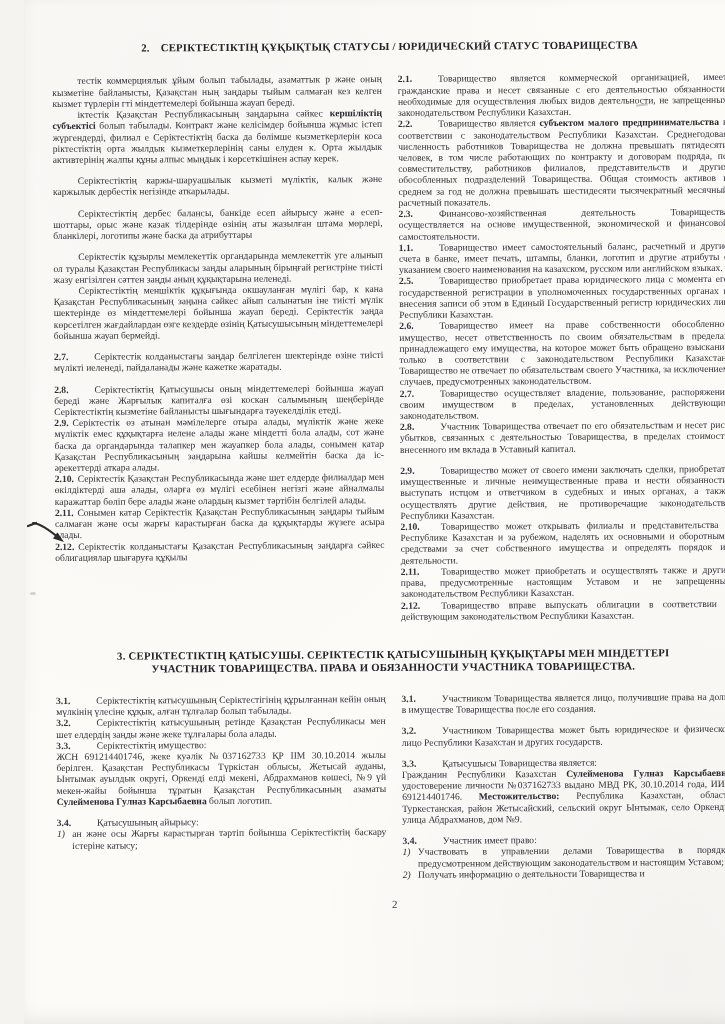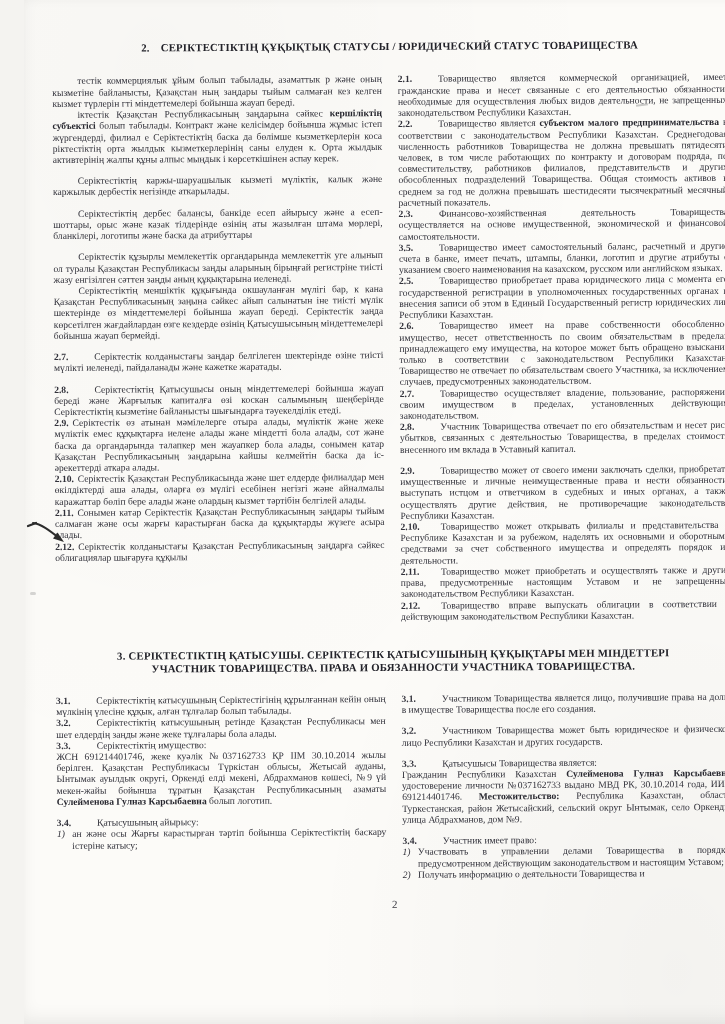--- a/index.html
+++ b/index.html
@@ -72,21 +72,21 @@
           <p class="para sp"><span class="pnum tab">2.8.</span><span>Серіктестіктің Қатысушысы оның міндеттемелері бойынша жауап береді және Жарғылык капиталға өзі коскан салымының шеңберінде Серіктестіктің кызметіне байланысты шығындарға тәуекелділік етеді.</span></p>
           <p class="para"><span class="pnum">2.9.</span><span>Серіктестік өз атынан мәмілелерге отыра алады, мүліктік және жеке мүліктік емес құқықтарға иелене алады және міндетті бола алады, сот және баска да органдарында талапкер мен жауапкер бола алады, сонымен катар Қазақстан Республикасының заңдарына кайшы келмейтін баска да іс-әрекеттерді аткара алады.</span></p>
           <p class="para"><span class="pnum">2.10.</span><span>Серіктестік Қазақстан Республикасында және шет елдерде филиалдар мен өкілдіктерді аша алады, оларға өз мүлігі есебінен негізгі және айналмалы каражаттар бөліп бере алады және олардың кызмет тәртібін белгілей алады.</span></p>
           <p class="para"><span class="pnum">2.11.</span><span>Сонымен катар Серіктестік Қазақстан Республикасының заңдары тыйым салмаған және осы жарғы карастырған баска да құқықтарды жүзеге асыра алады.</span></p>
           <p class="para"><span class="pnum">2.12.</span><span>Серіктестік колданыстағы Қазақстан Республикасының заңдарға сәйкес облигациялар шығаруға құқылы</span></p>
         </div>
       <div class="col">
           <p class="para"><span class="pnum tab">2.1.</span><span>Товарищество является коммерческой организацией, имеет гражданские права и несет связанные с его деятельностью обязанности, необходимые для осуществления любых видов деятельности, не запрещенных законодательством Республики Казахстан.</span></p>
           <p class="para"><span class="pnum tab">2.2.</span><span>Товарищество является </span><span class="b">субъектом малого предпринимательства</span><span> в соответствии с законодательством Республики Казахстан. Среднегодовая численность работников Товарищества не должна превышать пятидесяти человек, в том числе работающих по контракту и договорам подряда, по совместительству, работников филиалов, представительств и других обособленных подразделений Товарищества. Общая стоимость активов в среднем за год не должна превышать шестидесяти тысячекратный месячный расчетный показатель.</span></p>
           <p class="para"><span class="pnum tab">2.3.</span><span>Финансово-хозяйственная деятельность Товарищества осуществляется на основе имущественной, экономической и финансовой самостоятельности.</span></p>
-          <p class="para"><span class="pnum tab">3.5.</span><span>Товарищество имеет самостоятельный баланс, расчетный и другие счета в банке, имеет печать, штампы, бланки, логотип и другие атрибуты с указанием своего наименования на казахском, русском или английском языках.</span></p>
+          <p class="para"><span class="pnum tab">1.1.</span><span>Товарищество имеет самостоятельный баланс, расчетный и другие счета в банке, имеет печать, штампы, бланки, логотип и другие атрибуты с указанием своего наименования на казахском, русском или английском языках.</span></p>
           <p class="para"><span class="pnum tab">2.5.</span><span>Товарищество приобретает права юридического лица с момента его государственной регистрации в уполномоченных государственных органах и внесения записи об этом в Единый Государственный регистр юридических лиц Республики Казахстан.</span></p>
           <p class="para"><span class="pnum tab">2.6.</span><span>Товарищество имеет на праве собственности обособленное имущество, несет ответственность по своим обязательствам в пределах принадлежащего ему имущества, на которое может быть обращено взыскание только в соответствии с законодательством Республики Казахстан. Товарищество не отвечает по обязательствам своего Участника, за исключением случаев, предусмотренных законодательством.</span></p>
           <p class="para"><span class="pnum tab">2.7.</span><span>Товарищество осуществляет владение, пользование, распоряжение своим имуществом в пределах, установленных действующим законодательством.</span></p>
           <p class="para"><span class="pnum tab">2.8.</span><span>Участник Товарищества отвечает по его обязательствам и несет риск убытков, связанных с деятельностью Товарищества, в пределах стоимости внесенного им вклада в Уставный капитал.</span></p>
           <p class="para sp"><span class="pnum tab">2.9.</span><span>Товарищество может от своего имени заключать сделки, приобретать имущественные и личные неимущественные права и нести обязанности, выступать истцом и ответчиком в судебных и иных органах, а также осуществлять другие действия, не противоречащие законодательству Республики Казахстан.</span></p>
           <p class="para"><span class="pnum tab">2.10.</span><span>Товарищество может открывать филиалы и представительства в Республике Казахстан и за рубежом, наделять их основными и оборотными средствами за счет собственного имущества и определять порядок их деятельности.</span></p>
           <p class="para"><span class="pnum tab">2.11.</span><span>Товарищество может приобретать и осуществлять также и другие права, предусмотренные настоящим Уставом и не запрещенные законодательством Республики Казахстан.</span></p>
           <p class="para"><span class="pnum tab">2.12.</span><span>Товарищество вправе выпускать облигации в соответствии с действующим законодательством Республики Казахстан.</span></p>
         </div>
     </div>

